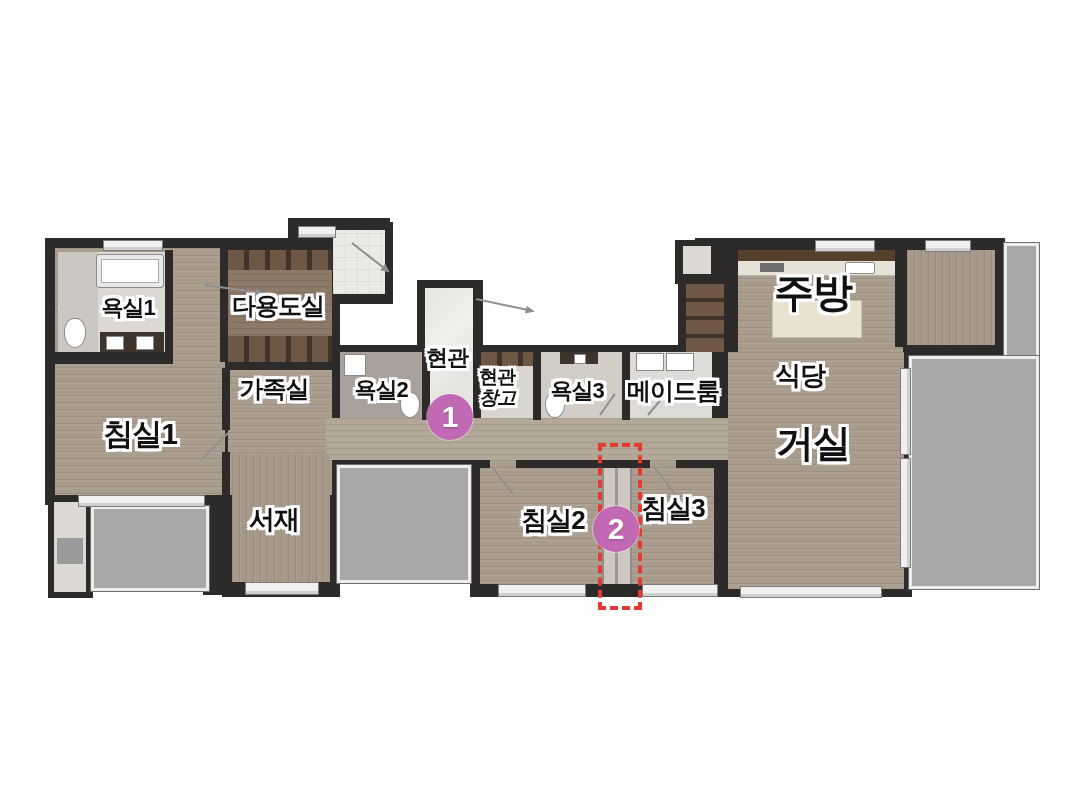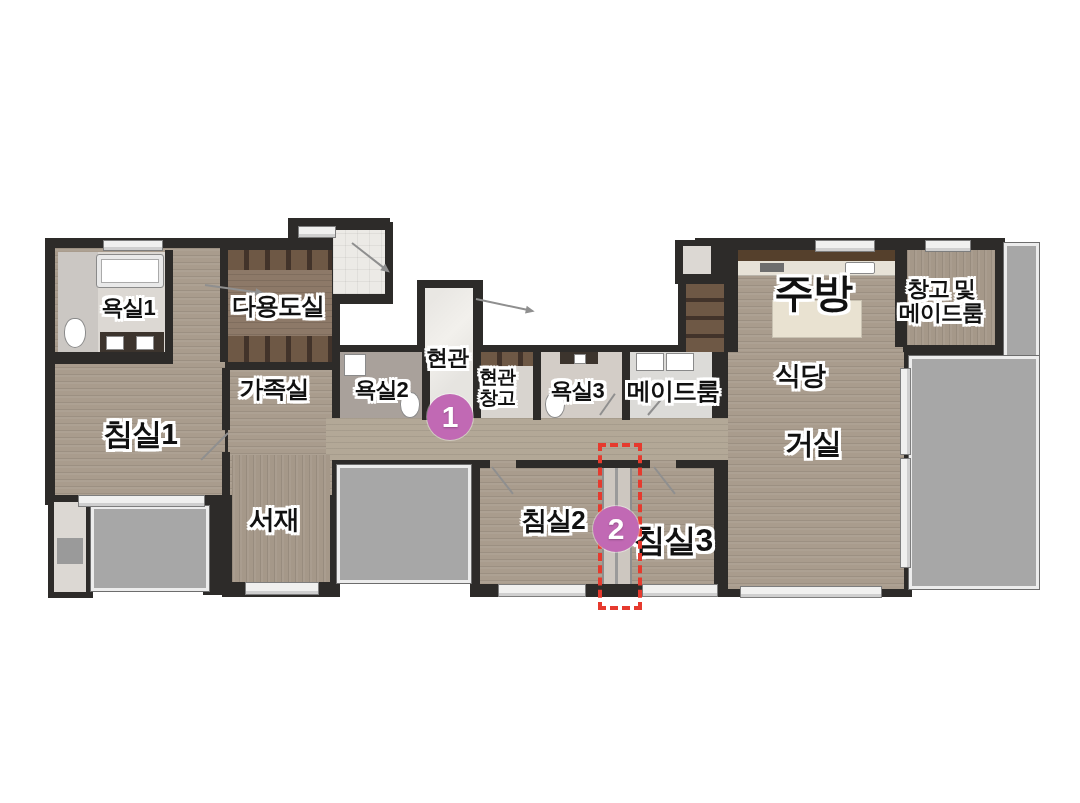--- a/index.html
+++ b/index.html
@@ -156,34 +156,30 @@
   <div class="door-line" style="left:654px;top:466px;width:34px;transform:rotate(52deg);"></div>
 
   <div class="lbl" style="left:128px;top:308px;font-size:22px;">욕실1</div>
   <div class="lbl" style="left:278px;top:306px;font-size:24px;">다용도실</div>
   <div class="lbl" style="left:274px;top:389px;font-size:24px;">가족실</div>
   <div class="lbl" style="left:140px;top:434px;font-size:30px;">침실1</div>
   <div class="lbl" style="left:381px;top:390px;font-size:22px;">욕실2</div>
   <div class="lbl" style="left:447px;top:358px;font-size:22px;">현관</div>
   <div class="lbl" style="left:497px;top:388px;font-size:19px;">
     <span style="display:block;">현관</span>
-    <span style="display:block;">창고</span>
+    <span style="display:block;font-style:italic;">창고</span>
   </div>
   <div class="lbl" style="left:577px;top:391px;font-size:22px;">욕실3</div>
   <div class="lbl" style="left:673px;top:391px;font-size:24px;">메이드룸</div>
   <div class="lbl" style="left:813px;top:293px;font-size:40px;">주방</div>
-  <div class="lbl" style="left:941px;top:301px;font-size:22px;">
-    <span style="display:block;">창고 및</span>
-    <span style="display:block;">메이드룸</span>
-  </div>
   <div class="lbl" style="left:800px;top:375px;font-size:26px;">식당</div>
-  <div class="lbl" style="left:813px;top:444px;font-size:29px;">거실</div>
+  <div class="lbl" style="left:813px;top:444px;font-size:38px;">거실</div>
   <div class="lbl" style="left:274px;top:519px;font-size:26px;">서재</div>
   <div class="lbl" style="left:553px;top:520px;font-size:26px;">침실2</div>
-  <div class="lbl" style="left:673px;top:540px;font-size:32px;">침실3</div>
+  <div class="lbl" style="left:673px;top:508px;font-size:26px;">침실3</div>
 
   <div class="highlight" style="left:598px;top:443px;width:36px;height:159px;"></div>
   <div class="marker" style="left:450px;top:417px;">
     <span>1</span>
   </div>
   <div class="marker" style="left:616px;top:529px;">
     <span>2</span>
   </div>
 
 </div>

